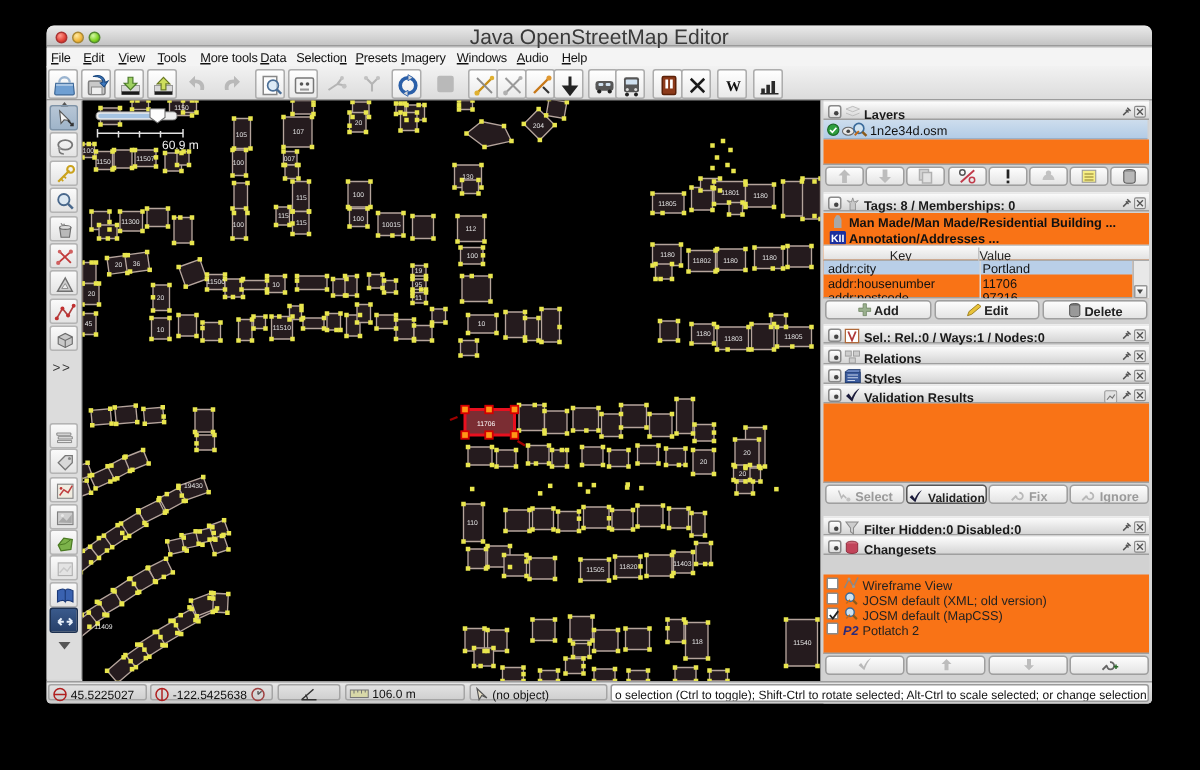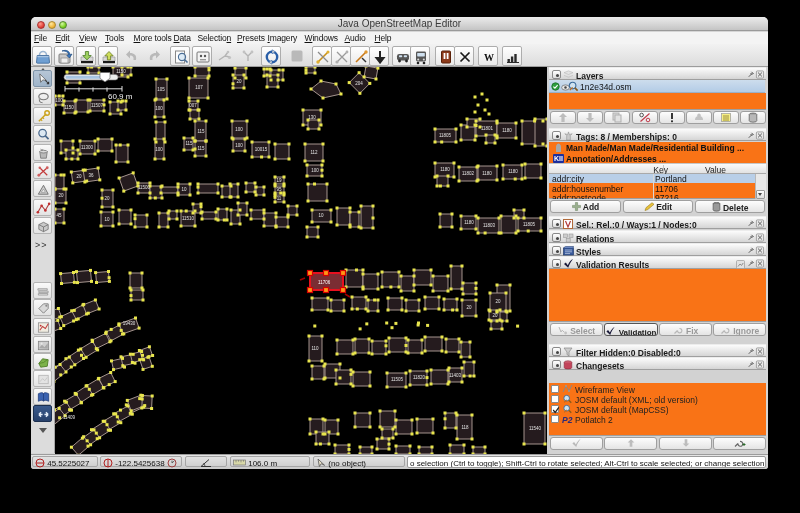--- a/index.html
+++ b/index.html
@@ -3,21 +3,21 @@
 * { margin:0; padding:0; box-sizing:border-box; }
 html,body { width:800px; height:513px; background:#000; font-family:"Liberation Sans",sans-serif; overflow:hidden; }
 #win { position:absolute; left:31px; top:17px; width:737px; height:452px;
   background:#d6d6d6; border-radius:5px 5px 3px 3px; overflow:hidden;
   box-shadow:0 0 0 1px rgba(0,0,0,0.55), 0 8px 20px rgba(0,0,0,0.6); }
 .abs { position:absolute; }
 
 #titlebar { position:absolute; left:0; top:0; width:100%; height:14px;
   background:linear-gradient(#ebebeb,#d0d0d0 70%,#c4c4c4);
   border-bottom:1px solid #9a9a9a; }
-#title { width:100%; text-align:center; font-size:10px; color:#3a3a3a; line-height:14.5px; }
+#title { width:100%; text-align:center; font-size:14px; color:#3a3a3a; line-height:14.5px; }
 .tl { position:absolute; top:4px; width:8px; height:8px; border-radius:50%; }
 
 #menubar { position:absolute; left:0; top:15px; width:100%; height:13px;
   background:#f4f4f4; border-bottom:1px solid #cfcfcf; font-size:8.5px; color:#111; letter-spacing:-0.15px; }
 #menubar span { position:absolute; top:1px; white-space:pre; }
 #menubar u { text-decoration:underline; }
 
 #toolbar { position:absolute; left:0; top:27px; width:100%; height:23px;
   background:linear-gradient(#f2f2f2,#dcdcdc); border-bottom:1px solid #9c9c9c; }
 .tb { position:absolute; top:1.5px; width:20px; height:20px; border:1px solid #adadad;
@@ -1570,22 +1570,22 @@
           <path d="M2,9 V4 a2.5,3 0 0 1 5,0 V9 z" fill="#a8a8a8"></path>
           <circle cx="4.5" cy="2" r="1.6" fill="#a8a8a8"></circle>
         </svg>
   <div class="abs" style="left:17px;top:1px;font-weight:bold;color:#111;white-space:pre">Man Made/Man Made/Residential Building ...</div>
   <svg class="abs" style="left:4px;top:12px" width="11" height="9" viewBox="0 0 11 9">
           <rect width="11" height="9" rx="1" fill="#1c2f9e"></rect>
           <text x="5.5" y="7" text-anchor="middle" font-size="7" font-weight="bold" fill="#fff" font-family="Liberation Sans">KII</text>
         </svg>
   <div class="abs" style="left:17px;top:11.5px;font-weight:bold;color:#111;white-space:pre">Annotation/Addresses ...</div>
   <div class="abs" style="left:0;top:21px;width:217px;height:10.5px;background:linear-gradient(#fafafa,#e2e2e2);border-top:1px solid #c6c6c6;border-bottom:1px solid #aaa">
-    <div class="abs" style="left:16px;top:1px;width:103px;text-align:right;color:#222">Key</div>
-    <div class="abs" style="left:114px;top:1px;width:104px;text-align:center;color:#222;border-left:1px solid #c2c2c2">Value</div>
+    <div class="abs" style="left:0;top:1px;width:103px;text-align:center;color:#222">Key</div>
+    <div class="abs" style="left:103px;top:1px;width:104px;color:#222;border-left:1px solid #c2c2c2">Value</div>
   </div>
   <div class="abs" style="left:0;top:31.5px;width:206px;height:9.5px;background:#b9cfe8">
     <div class="abs" style="left:3px;top:0.5px;color:#111">addr:city</div>
     <div class="abs" style="left:106px;top:0.5px;color:#111">Portland</div>
   </div>
   <div class="abs" style="left:0;top:41px;width:206px;height:9.5px">
     <div class="abs" style="left:3px;top:0.5px;color:#111">addr:housenumber</div>
     <div class="abs" style="left:106px;top:0.5px;color:#111">11706</div>
   </div>
   <div class="abs" style="left:0;top:50.5px;width:206px;height:6.5px;overflow:hidden">

